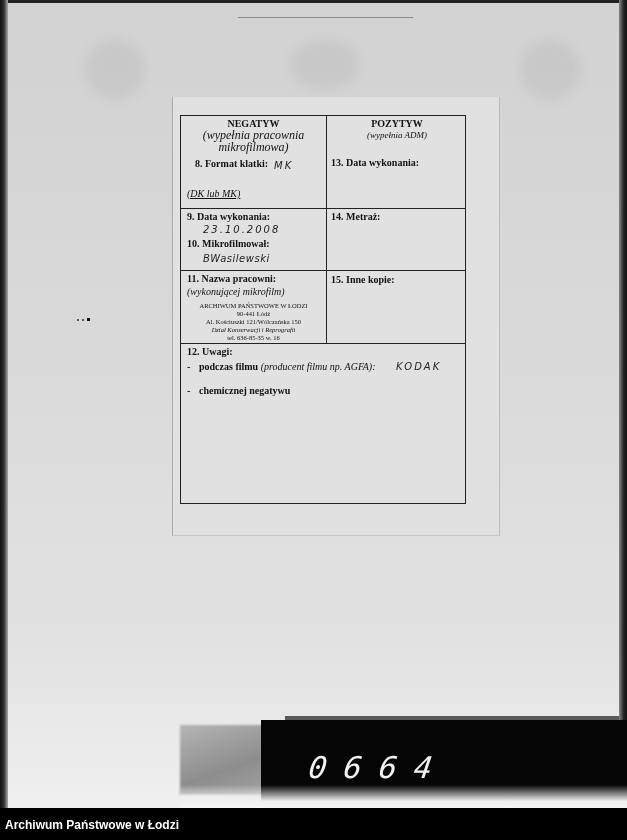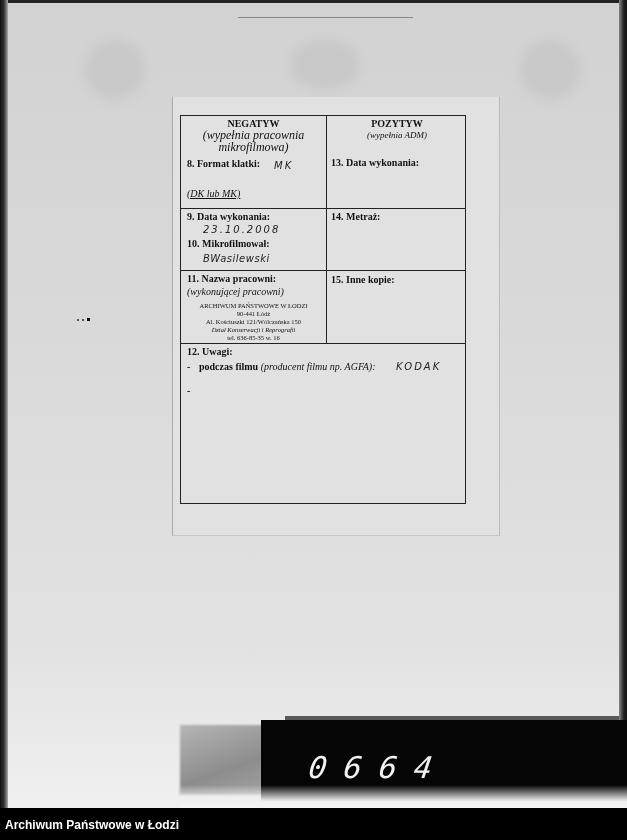--- a/index.html
+++ b/index.html
@@ -48,54 +48,55 @@
   </div>
 
   <div class="form">
     <div class="col-div"></div>
     <div class="row-div" style="top:92px;"></div>
     <div class="row-div" style="top:154px;"></div>
     <div class="row-div" style="top:227px;"></div>
 
     <div class="cell b center" style="left:0;top:2px;width:145px;">NEGATYW</div>
     <div class="cell i center" style="left:0;top:13px;width:145px;font-size:12px;">(wypełnia pracownia mikrofilmowa)</div>
-    <div class="cell b" style="left:6px;top:42px;">8. Format klatki:</div>
+    <div class="cell b" style="left:14px;top:42px;">8. Format klatki:</div>
     <div class="cell hand" style="left:93px;top:44px;">MK</div>
     <div class="cell i" style="left:6px;top:72px;text-decoration:underline;">(DK lub MK)</div>
 
     <div class="cell b center" style="left:146px;top:2px;width:140px;">POZYTYW</div>
     <div class="cell i center" style="left:146px;top:13px;width:140px;font-size:9px;">(wypełnia ADM)</div>
     <div class="cell b" style="left:150px;top:41px;">13. Data wykonania:</div>
 
     <div class="cell b" style="left:6px;top:95px;">9. Data wykonania:</div>
     <div class="cell hand" style="left:22px;top:108px;">23.10.2008</div>
     <div class="cell b" style="left:6px;top:122px;">10. Mikrofilmował:</div>
     <div class="cell hand" style="left:22px;top:137px;letter-spacing:0.5px;">BWasilewski</div>
     <div class="cell b" style="left:150px;top:95px;text-align:right;">14. Metraż:</div>
 
     <div class="cell b" style="left:6px;top:157px;">11. Nazwa pracowni:</div>
-    <div class="cell i" style="left:6px;top:170px;">(wykonującej pracowni)</div>
+    <div class="cell i" style="left:6px;top:170px;">(wykonującej mikrofilm)</div>
     <div class="cell b" style="left:150px;top:158px;">15. Inne kopie:</div>
     <div class="cell stamp" style="left:5px;top:186px;width:135px;">
       <div>ARCHIWUM PAŃSTWOWE W ŁODZI</div>
       <div>90-441 Łódź</div>
       <div>Al. Kościuszki 121/Wólczańska 150</div>
       <div class="i">Dział Konserwacji i Reprografii</div>
       <div>tel. 636-85-35 w. 16</div>
     </div>
 
     <div class="cell b" style="left:6px;top:230px;">12. Uwagi:</div>
     <div class="cell b" style="left:6px;top:245px;">-</div>
     <div class="cell" style="left:18px;top:245px;white-space:nowrap;">
       <span class="b">podczas filmu</span>
       <span class="i">(producent filmu np. AGFA):</span>
       <span class="hand" style="margin-left:18px;">KODAK</span>
     </div>
     <div class="cell b" style="left:6px;top:269px;">-</div>
     <div class="cell b" style="left:18px;top:269px;">
+      <div>chemicznej negatywu</div>
     </div>
   </div>
 
   <div class="counter-shadow"></div>
   <div class="counter-top"></div>
   <div class="counter">
     <div class="digits">0664</div>
   </div>
   <div class="fade"></div>
 </div>

